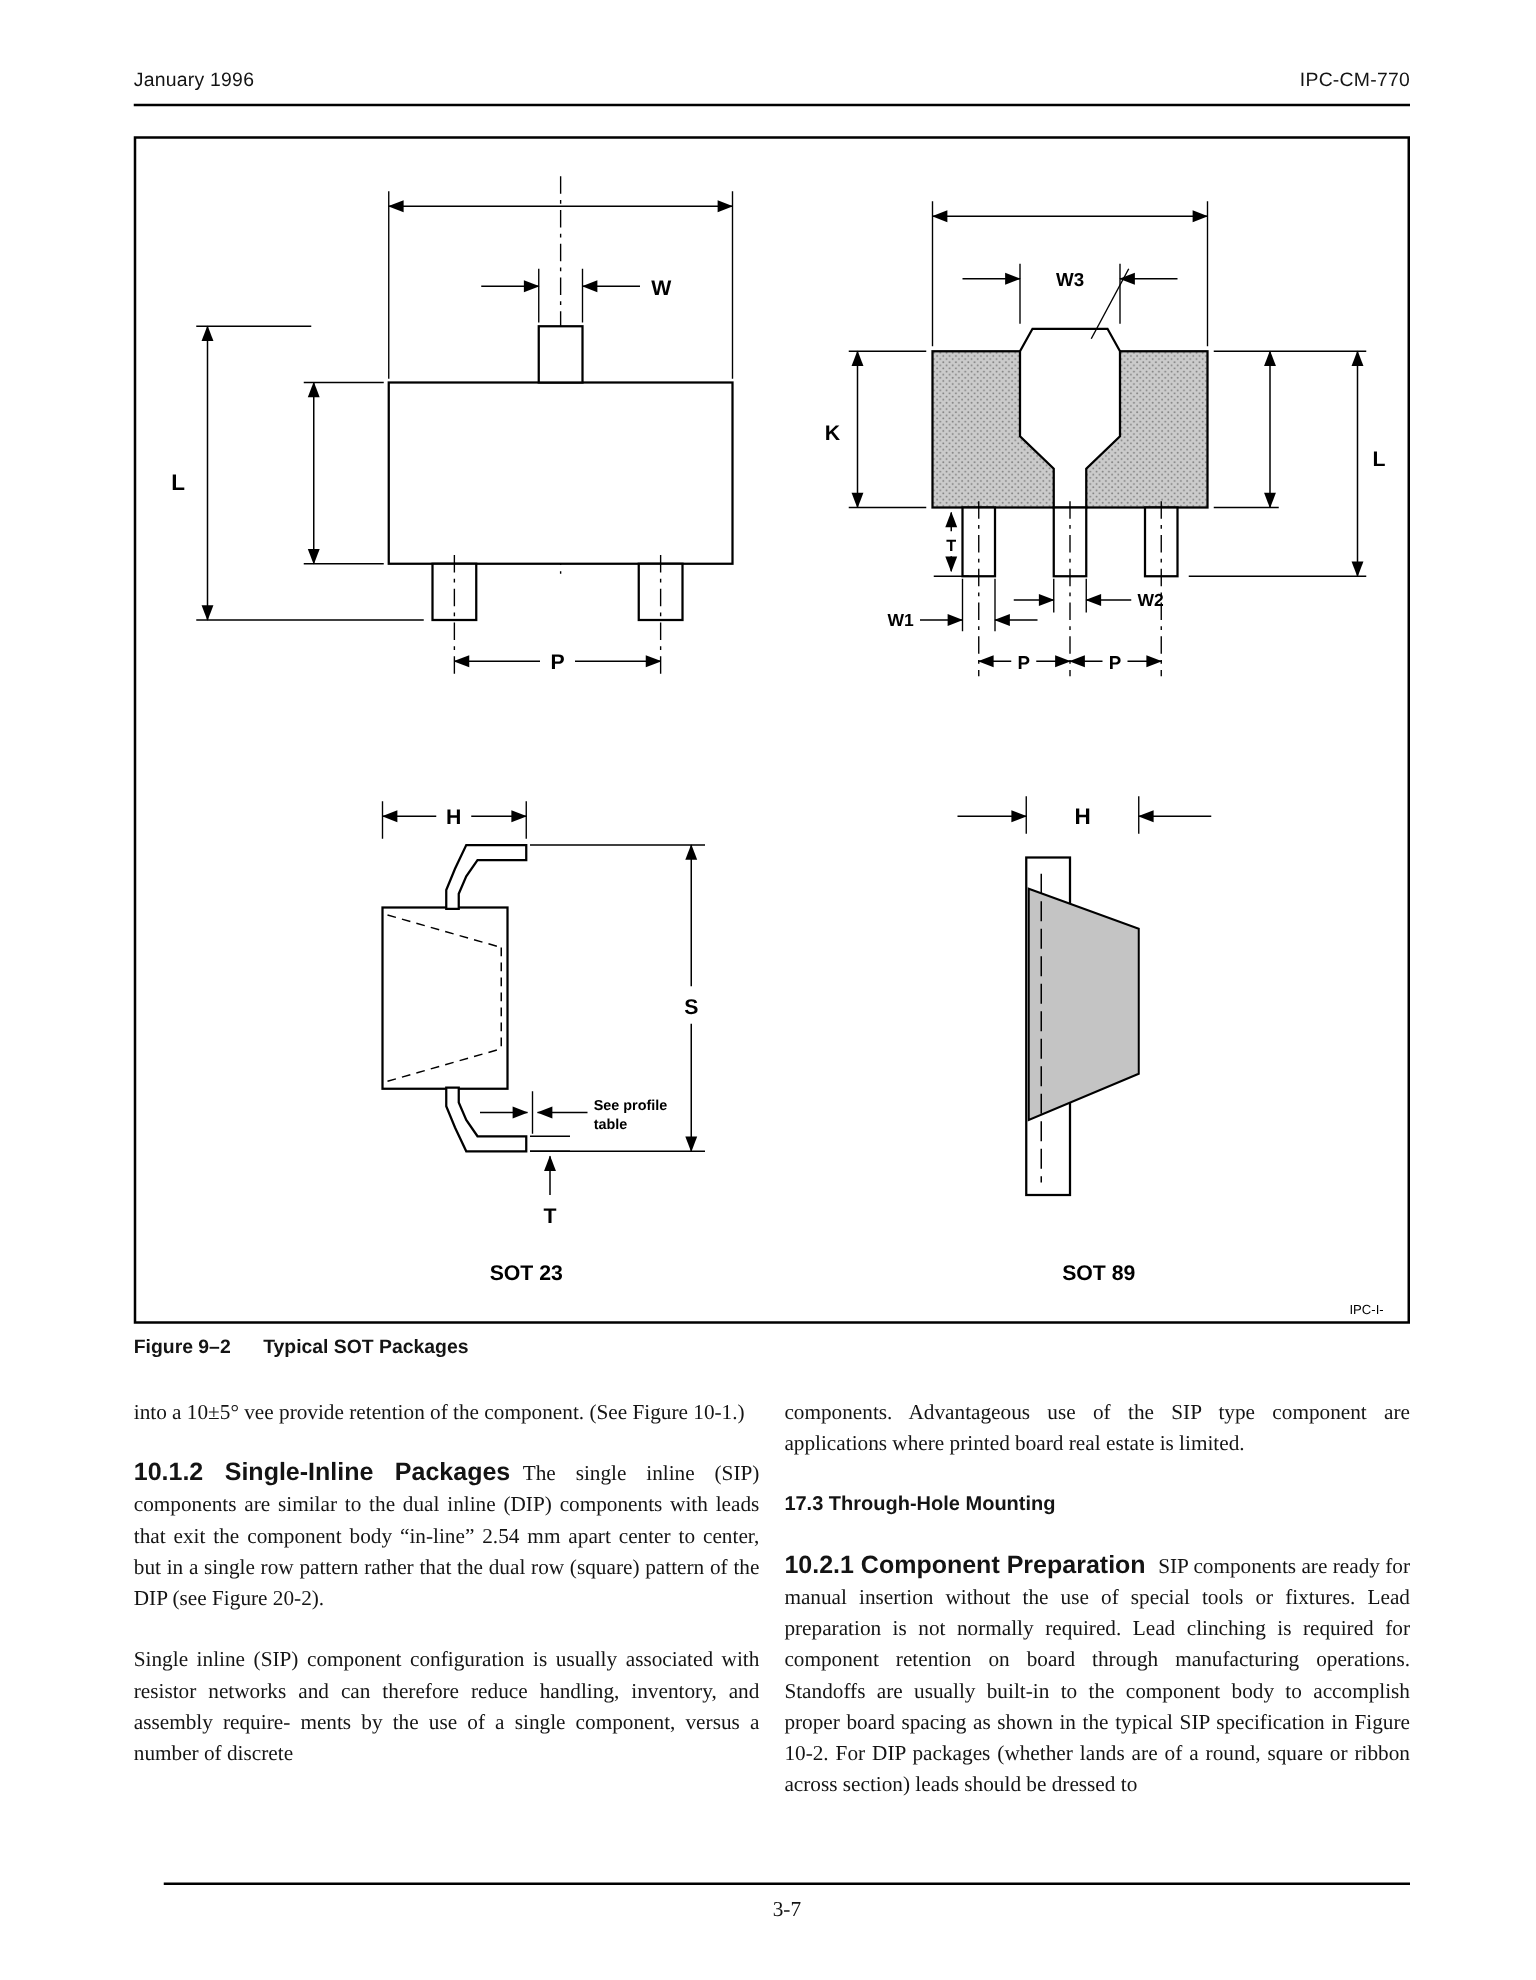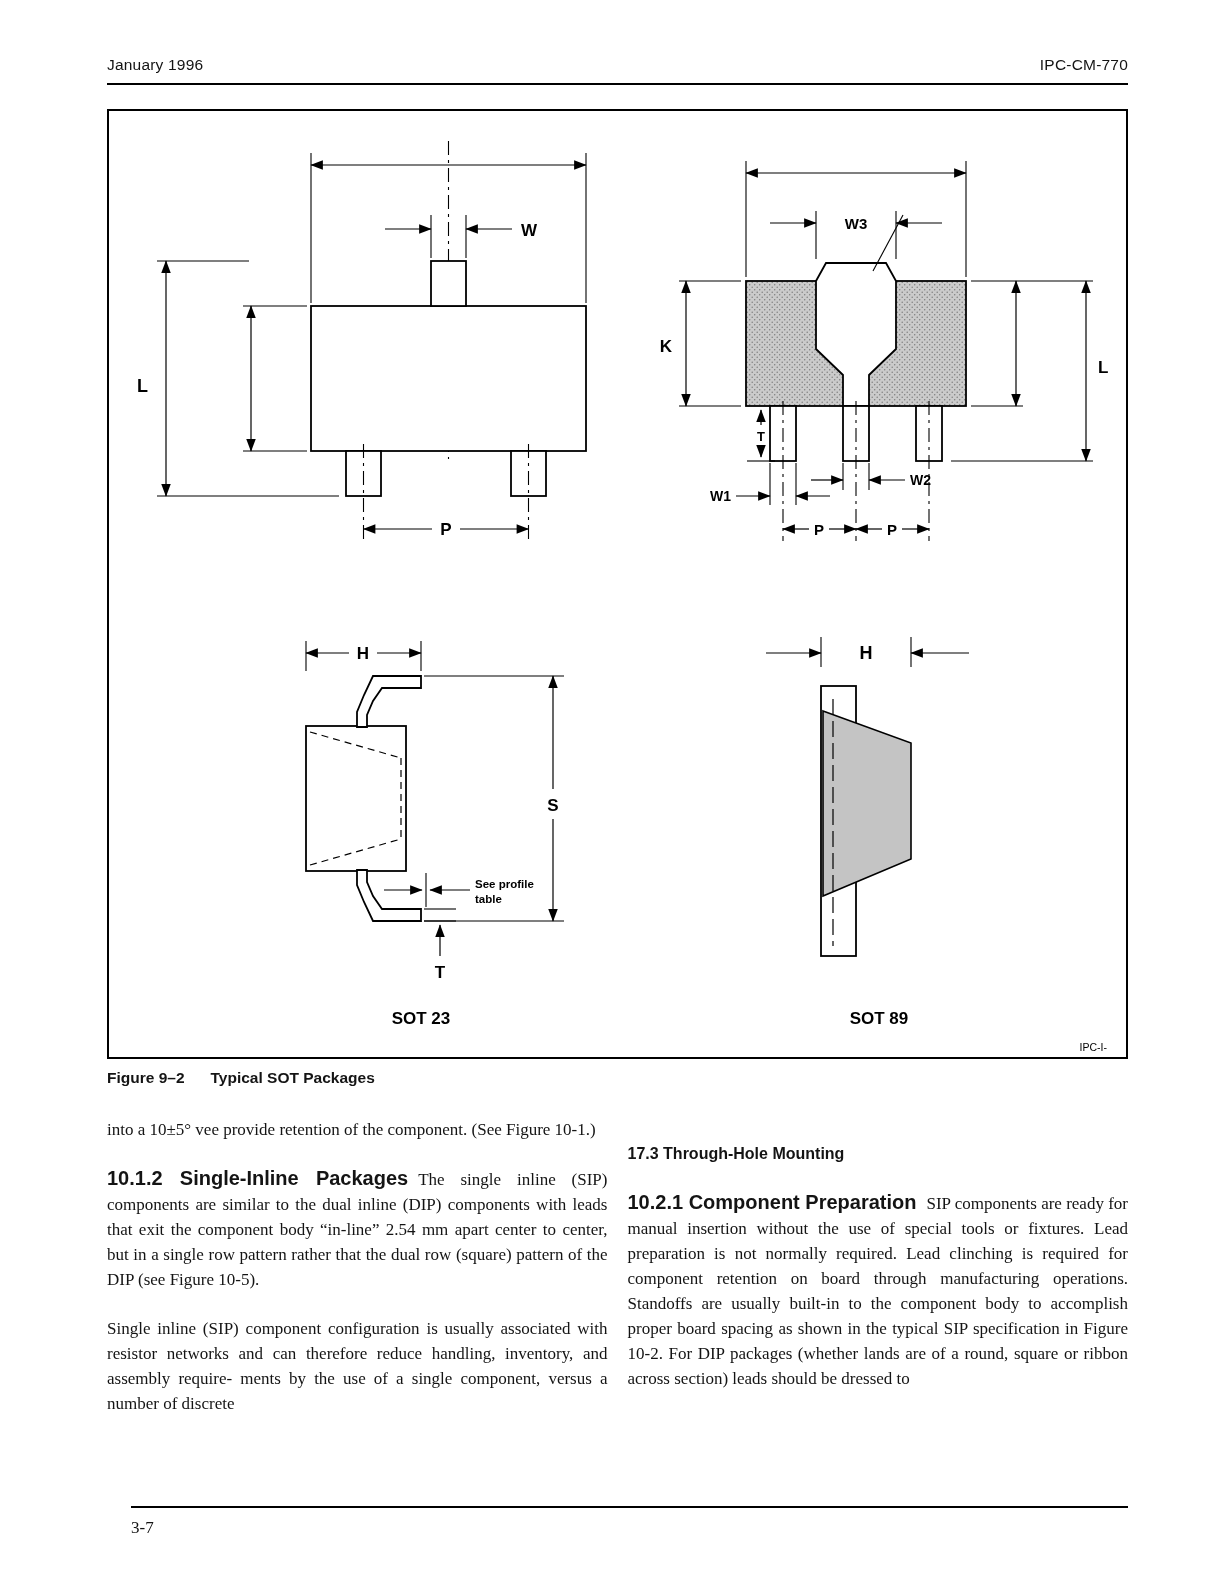--- a/index.html
+++ b/index.html
@@ -33,21 +33,21 @@
     font-size:20px; margin-right:10px;
   }
   .stand-head {
     font-family:"Liberation Sans", sans-serif; font-weight:700;
     font-size:16px; margin:24px 0 24px;
   }
 
   .doc-footer {
     position:absolute; left:131px; right:101px; top:1506px;
     border-top:2.5px solid #000; padding-top:10px;
-    text-align:left; font-size:17px;
+    text-align:center; font-size:17px;
   }
 
   
   svg text { font-family:"Liberation Sans", sans-serif; font-weight:700; fill:#000; }
   .out  { stroke:#000; stroke-width:1.8; fill:#fff; }
   .dim  { stroke:#000; stroke-width:1.2; fill:none; }
   .ext  { stroke:#000; stroke-width:1.1; fill:none; }
   .cl   { stroke:#000; stroke-width:1.1; fill:none; stroke-dasharray:14 5 3 5; }
   .bev  { stroke:#000; stroke-width:1.2; fill:none; stroke-dasharray:7 5; }
   .lt   { font-weight:400 !important; }
@@ -233,24 +233,25 @@
     </svg>
   </div>
 
   <div class="fig-caption">
     <span class="cap-label">Figure 9–2</span><span>Typical SOT Packages</span>
   </div>
 
   <div class="columns">
     <div class="col">
       <p>into a 10±5° vee provide retention of the component. (See Figure 10-1.)</p>
-      <p><span class="run-head">10.1.2  Single-Inline Packages</span><span>The single inline (SIP) components are similar to the dual inline (DIP) components with leads that exit the component body “in-line” 2.54 mm apart center to center, but in a single row pattern rather that the dual row (square) pattern of the DIP (see Figure 10-5).</span></p>
+      <p><span class="run-head">10.1.2  Single-Inline Packages</span><span>The single inline (SIP) components are similar to the dual inline (DIP) components with leads that exit the component body “in-line” 2.54 mm apart center to center, but in a single row pattern rather that the dual row (square) pattern of the DIP (see Figure 20-2).</span></p>
       <p>Single inline (SIP) component configuration is usually associated with resistor networks and can therefore reduce handling, inventory, and assembly require- ments by the use of a single component, versus a number of discrete</p>
     </div>
     <div class="col">
+      <p>components. Advantageous use of the SIP type component are applications where printed board real estate is limited.</p>
       <div class="stand-head">17.3  Through-Hole Mounting</div>
       <p><span class="run-head">10.2.1  Component Preparation</span><span>SIP components are ready for manual insertion without the use of special tools or fixtures. Lead preparation is not normally required. Lead clinching is required for component retention on board through manufacturing operations. Standoffs are usually built-in to the component body to accomplish proper board spacing as shown in the typical SIP specification in Figure 10-2. For DIP packages (whether lands are of a round, square or ribbon across section) leads should be dressed to</span></p>
     </div>
   </div>
 
   <div class="doc-footer">
     <span>3-7</span>
   </div>
 
 </div>

